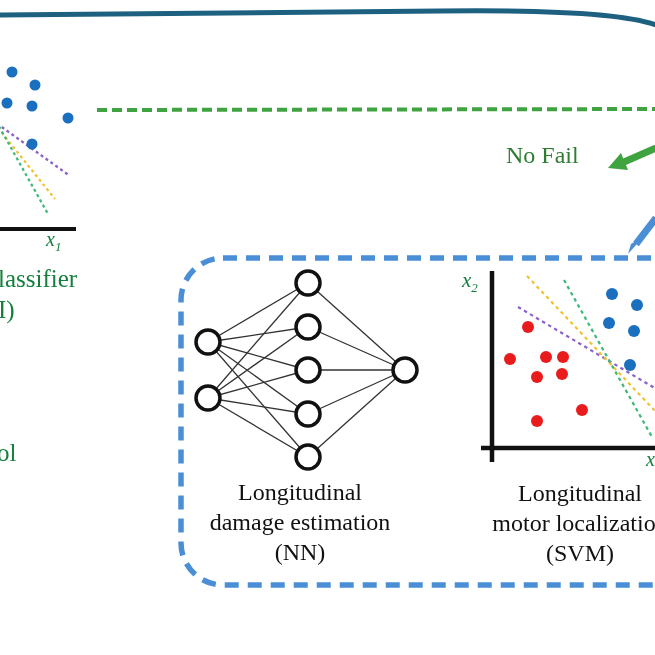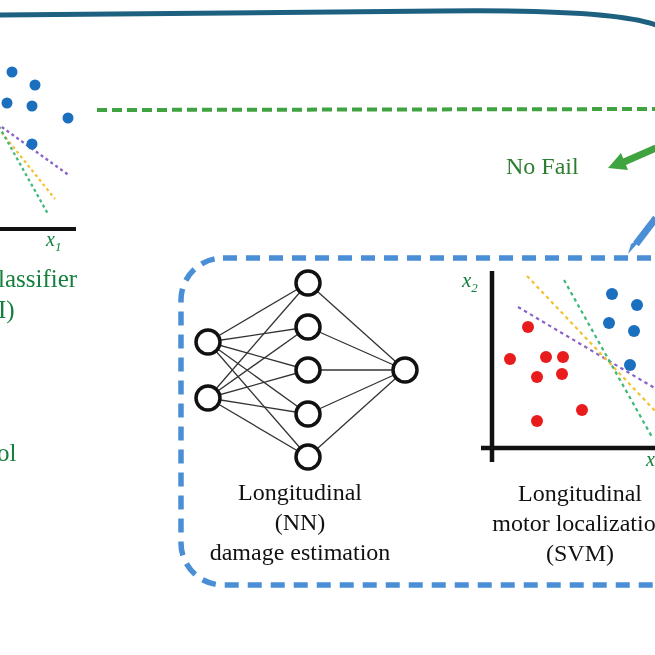--- a/index.html
+++ b/index.html
@@ -111,32 +111,32 @@
     </g>
   </svg>
 
   <div class="txt frag" style="left:-2px;top:263px;">
     <div>lassifier</div>
     <div>I)</div>
   </div>
 
   <div class="txt frag" style="left:-3px;top:437px;">ol</div>
 
-  <div class="txt no-fail" style="left:506px;top:153px;">No Fail</div>
+  <div class="txt no-fail" style="left:506px;top:142px;">No Fail</div>
 
   <div class="txt axis-label" style="left:46px;top:228px;"><span>x</span><sub>1</sub></div>
 
   <div class="txt axis-label" style="left:462px;top:268px;font-size:21px;"><span>x</span><sub>2</sub></div>
 
   <div class="txt axis-label" style="left:646px;top:448px;"><span>x</span><sub>1</sub></div>
 
   <div class="txt caption" style="left:180px;top:477px;width:240px;">
     <div>Longitudinal</div>
+    <div>damage estimation</div>
     <div>(NN)</div>
-    <div>damage estimation</div>
   </div>
 
   <div class="txt caption" style="left:452px;top:478px;width:256px;">
     <div>Longitudinal</div>
     <div>motor localization</div>
     <div>(SVM)</div>
   </div>
 
 </div>
 

